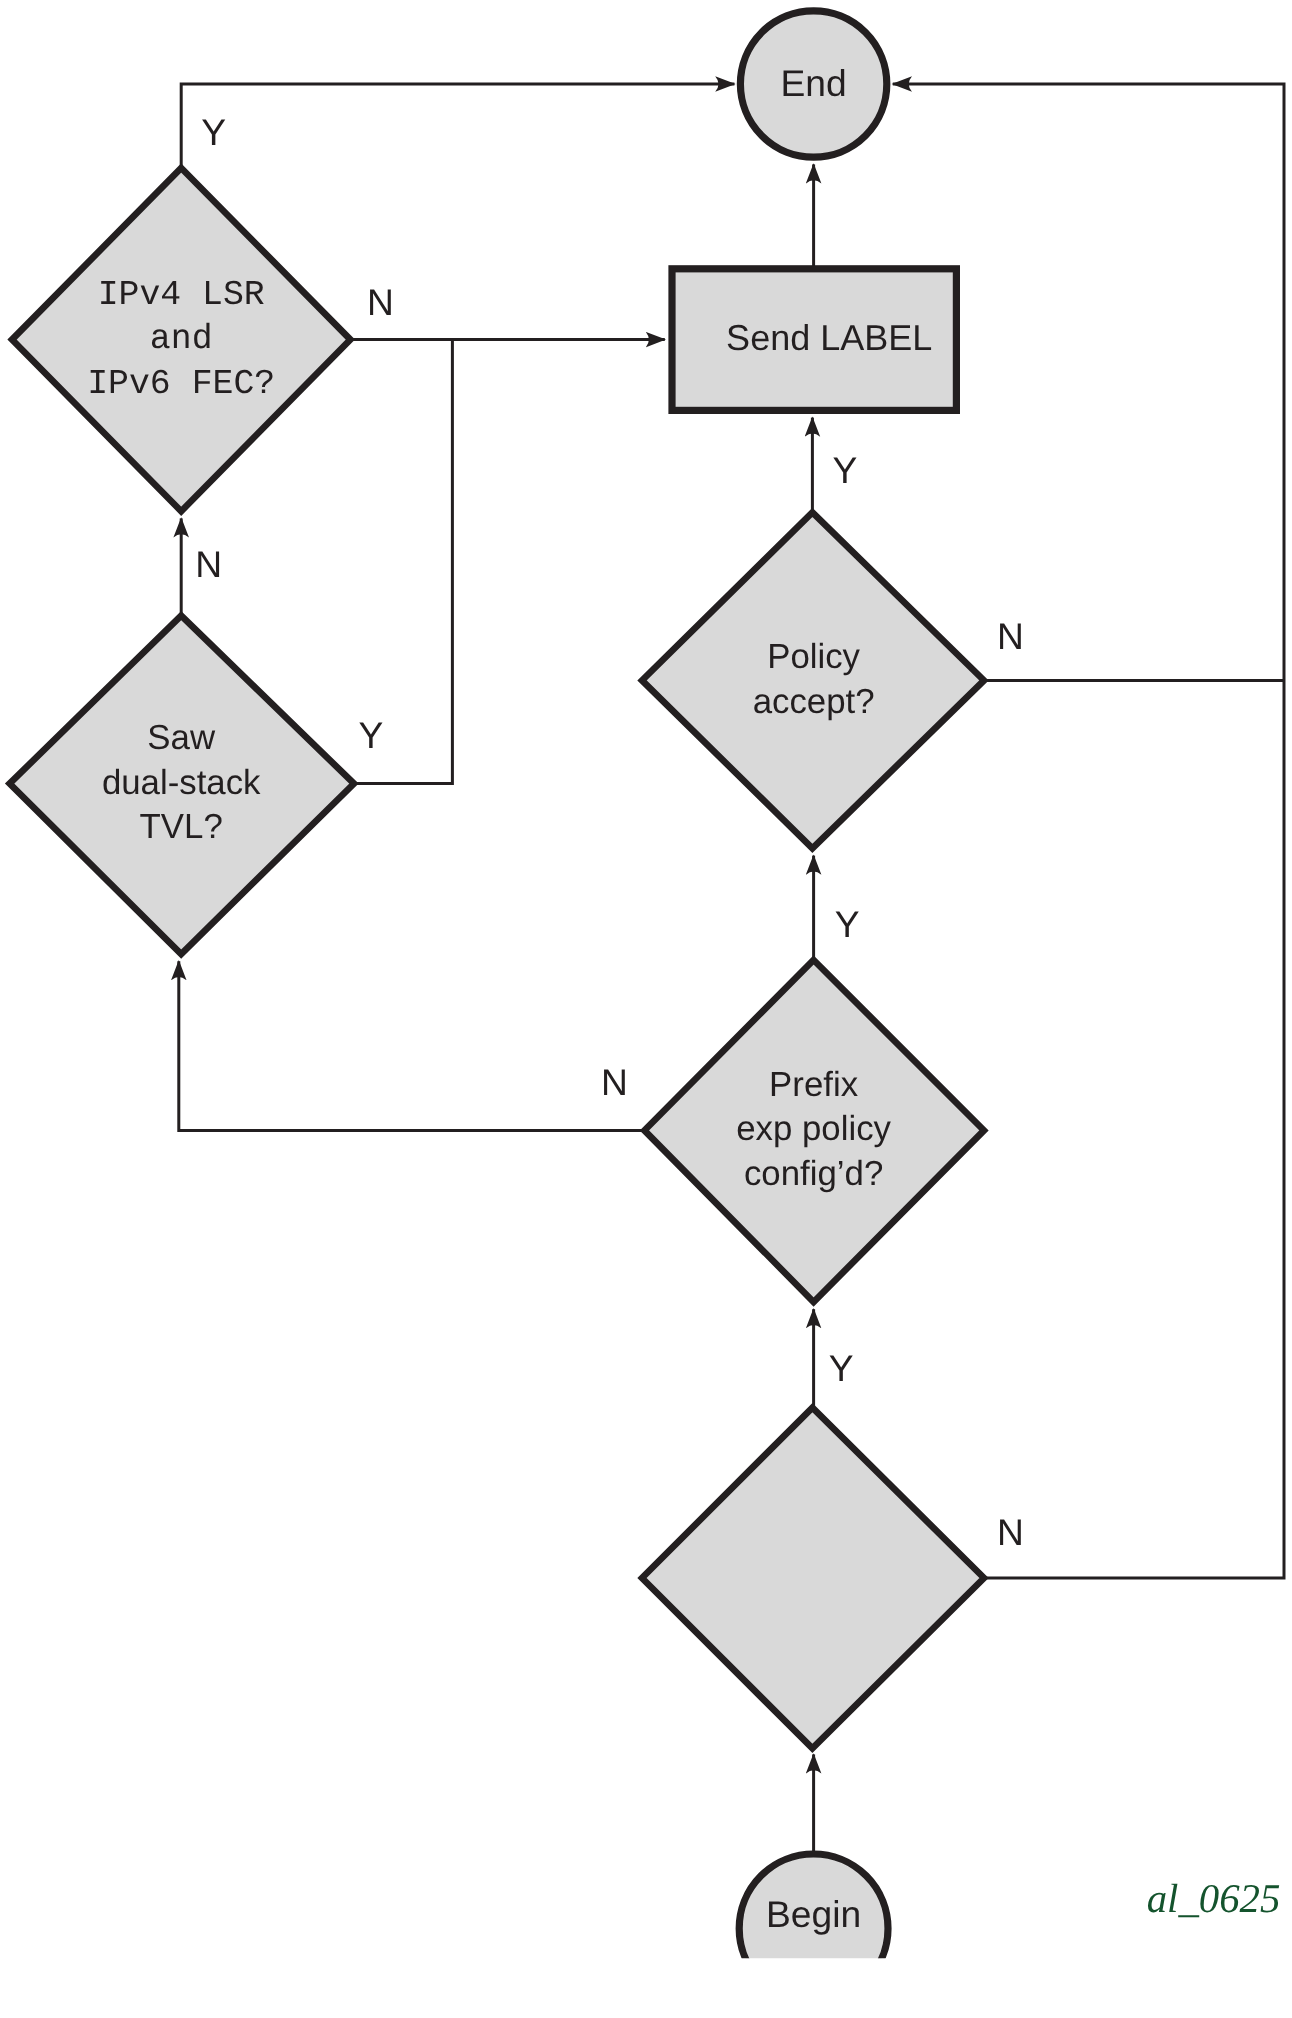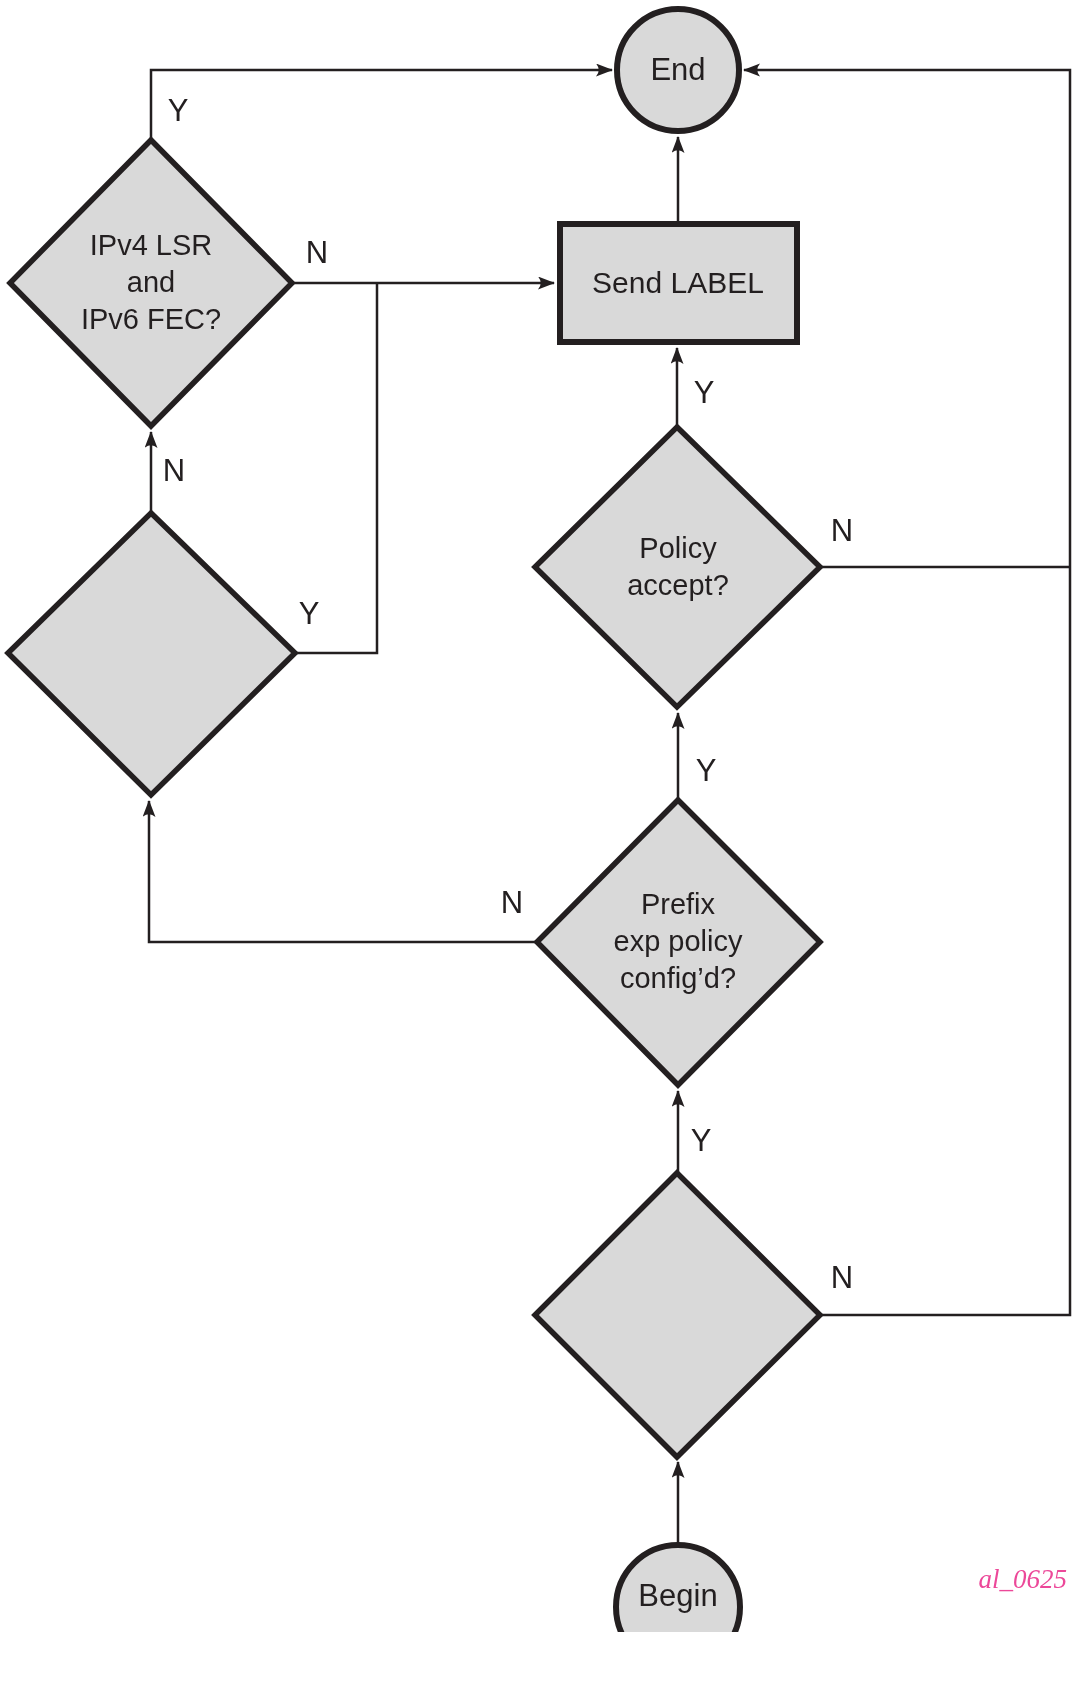--- a/index.html
+++ b/index.html
@@ -25,36 +25,36 @@
   .node-label{
     position:absolute;
     transform:translate(-50%,-50%);
     text-align:center;
     white-space:pre-line;
     font-size:29px;
     line-height:1.28;
     color:var(--stroke);
   }
   .terminal-label{font-size:31px;}
-  .process-label{font-size:30px;}
+  .process-label{font-size:30px;margin-left:13px;}
   .edge-label{
     position:absolute;
     transform:translate(-50%,-50%);
     font-size:31px;
     line-height:1;
     color:var(--stroke);
   }
   .caption{
     position:absolute;
     right:10px;
     top:1564px;
     font-family:"Liberation Serif", serif;
     font-style:italic;
-    font-size:27px;
-    color:#ec4899;
+    font-size:34px;
+    color:#14532d;
   }
 </style>
 </head>
 <body>
 
 <div class="canvas">
 
   <svg class="layer" width="1077" height="1682" viewBox="0 0 1077 1682">
     <defs>
       <marker id="arrow" markerUnits="userSpaceOnUse" markerWidth="20" markerHeight="15" refX="16" refY="6.5" orient="auto">
@@ -80,23 +80,26 @@
     <polygon class="diamond shape" points="151,140 292,283 151,426 10,283"></polygon>
     <polygon class="diamond shape" points="151,513 295,653 151,795 8,653"></polygon>
     <polygon class="diamond shape" points="677,427 820,567 677,707 535,567"></polygon>
     <polygon class="diamond shape" points="678,800 820,942 678,1085 537,942"></polygon>
     <polygon class="diamond shape" points="677,1173 820,1315 677,1457 535,1315"></polygon>
     <circle class="shape terminal" cx="678" cy="1607" r="62"></circle>
   </svg>
 
   <div class="node-label terminal-label" style="left:678px;top:70px;">End</div>
   <div class="node-label process-label" style="left:678px;top:283px;">Send LABEL</div>
-  <div class="node-label" style="left:151px;top:283px;">IPv4 LSR
+  <div class="node-label" style="left:151px;top:283px;font-family:Liberation Mono, monospace;">IPv4 LSR
 and
 IPv6 FEC?</div>
+  <div class="node-label" style="left:151px;top:653px;">Saw
+dual-stack
+TVL?</div>
   <div class="node-label" style="left:678px;top:942px;">Prefix
 exp policy
 config’d?</div>
   <div class="node-label" style="left:678px;top:567px;">Policy
 accept?</div>
   <div class="node-label terminal-label" style="left:678px;top:1596px;">Begin</div>
 
   <div class="edge-label" style="left:178px;top:110px;">Y</div>
   <div class="edge-label" style="left:317px;top:252px;">N</div>
   <div class="edge-label" style="left:174px;top:470px;">N</div>

